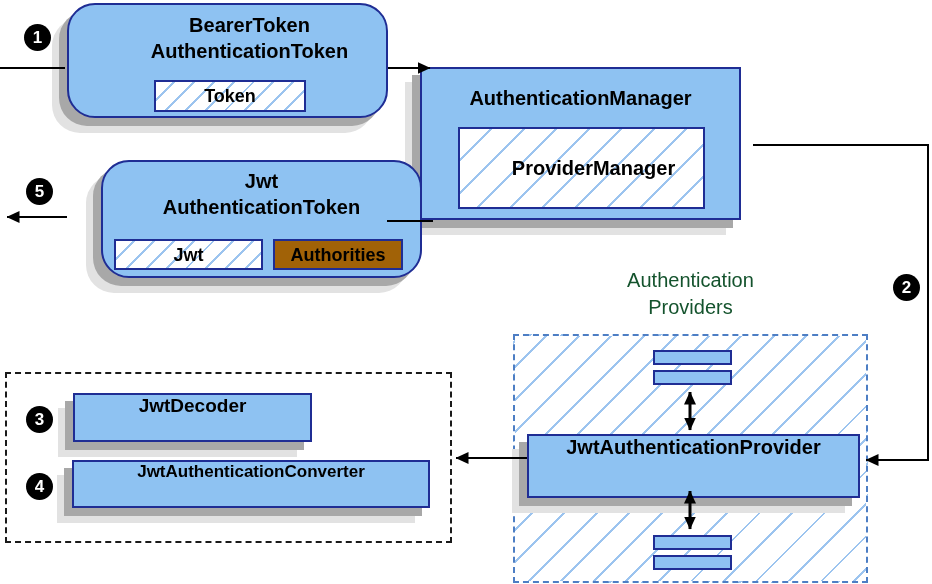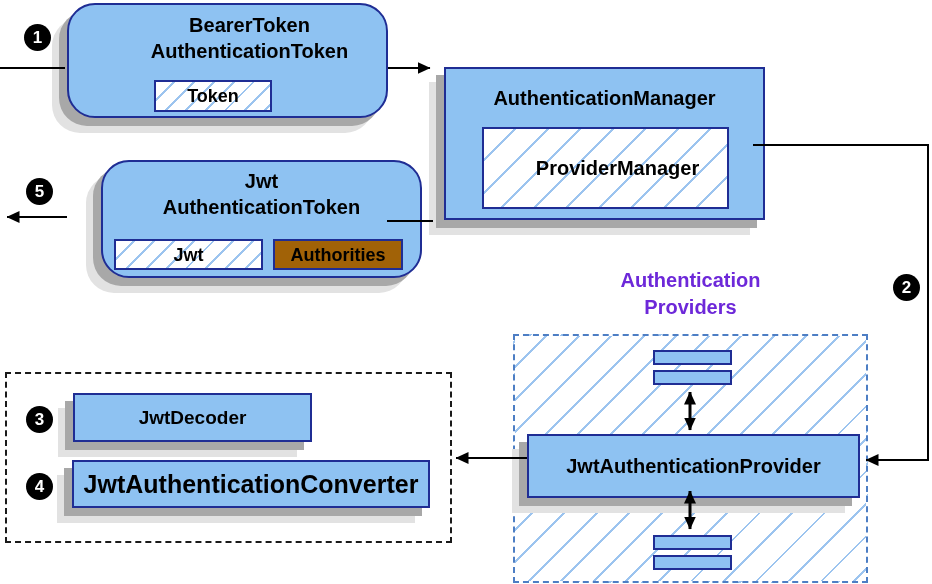--- a/index.html
+++ b/index.html
@@ -24,21 +24,21 @@
   .titles { text-align: center; font-size: 20px; line-height: 26px; }
   .chip {
     position: absolute;
     border: 2px solid var(--node-border, #1f2d94);
     display: flex; align-items: center; justify-content: center;
     font-size: 18px; font-weight: bold; color:#000;
     background: #a16207;
   }
   .hatch-sm { background: repeating-linear-gradient(135deg, rgba(0,0,0,0) 0 12px, var(--hatch-line,#a5c9f2) 12px 14px) #fff; }
   .hatch-lg { background: repeating-linear-gradient(135deg, rgba(0,0,0,0) 0 21px, var(--hatch-line,#a5c9f2) 21px 23px) #fff; padding-left: 24px; }
-  .centered { display:flex; align-items:center; justify-content:center; }
+  .centered { display:flex; justify-content:center; }
 
   .blue-dashed {
     position:absolute; left:513px; top:334px; width:355px; height:249px;
     border: 2px dashed var(--providers-dash-border, #4d7ec4);
     z-index: 1;
   }
   .black-dashed {
     position:absolute; left:5px; top:372px; width:447px; height:171px;
     border: 2px dashed #1a1a1a;
     background:#fff;
@@ -46,29 +46,29 @@
   }
 
   .bar {
     position:absolute; width:79px; height:15px;
     background: var(--node-fill,#8ec2f2);
     border: 2px solid var(--node-border,#1f2d94);
     z-index: 2;
   }
 
   .bearer-box { left:67px; top:3px; width:321px; height:115px; padding-top:7px; z-index:2;padding-left:44px; }
-  .manager-box { left:444px; top:67px; width:321px; height:153px; padding-top:16px; z-index:2; }
+  .manager-box { left:420px; top:67px; width:321px; height:153px; padding-top:16px; z-index:2; }
   .jwt-box { left:67px; top:160px; width:321px; height:118px; padding-top:6px; z-index:2;margin-left:34px; }
   .provider-box { left:527px; top:434px; width:333px; height:64px; font-size:20px; z-index:2; }
   .decoder-box { left:73px; top:393px; width:239px; height:49px; font-size:19px; z-index:2; }
-  .converter-box { left:72px; top:460px; width:358px; height:48px; font-size:25px; z-index:2; }
+  .converter-box { left:72px; top:460px; width:358px; height:48px; font-size:17px; z-index:2; }
 
   .providers-label {
     position:absolute; left:563px; top:267px; width:255px;
-    text-align:center; font-size:20px; font-weight:bold; line-height:27px; color:#6d28d9;
+    text-align:center; font-size:20px; font-weight:normal; line-height:27px; color:#14532d;
     z-index:2;
   }
 
   .step-badge {
     position:absolute; width:27px; height:27px; border-radius:50%;
     background: var(--step-badge-bg,#000);
     color: var(--step-badge-fg,#fff);
     font-size:17px; font-weight:bold; line-height:27px; text-align:center;
     z-index: 4;
   }
@@ -92,21 +92,21 @@
   <div class="blue-dashed hatch-lg"></div>
 
   <div class="bar" style="left:653px;top:350px"></div>
   <div class="bar" style="left:653px;top:370px"></div>
   <div class="bar" style="left:653px;top:535px"></div>
   <div class="bar" style="left:653px;top:555px"></div>
 
   <div class="node round shadowed titles bearer-box">
     <div>BearerToken</div>
     <div>AuthenticationToken</div>
-    <div class="chip hatch-sm" style="left:85px;top:75px;width:118px;height:32px">
+    <div class="chip hatch-sm" style="left:85px;top:75px;width:152px;height:32px">
       <span>Token</span>
     </div>
   </div>
 
   <div class="node shadowed titles manager-box">
     <div>AuthenticationManager</div>
     <div class="chip hatch-lg" style="left:36px;top:58px;width:247px;height:82px;font-size:20px">
       <span>ProviderManager</span>
     </div>
   </div>

